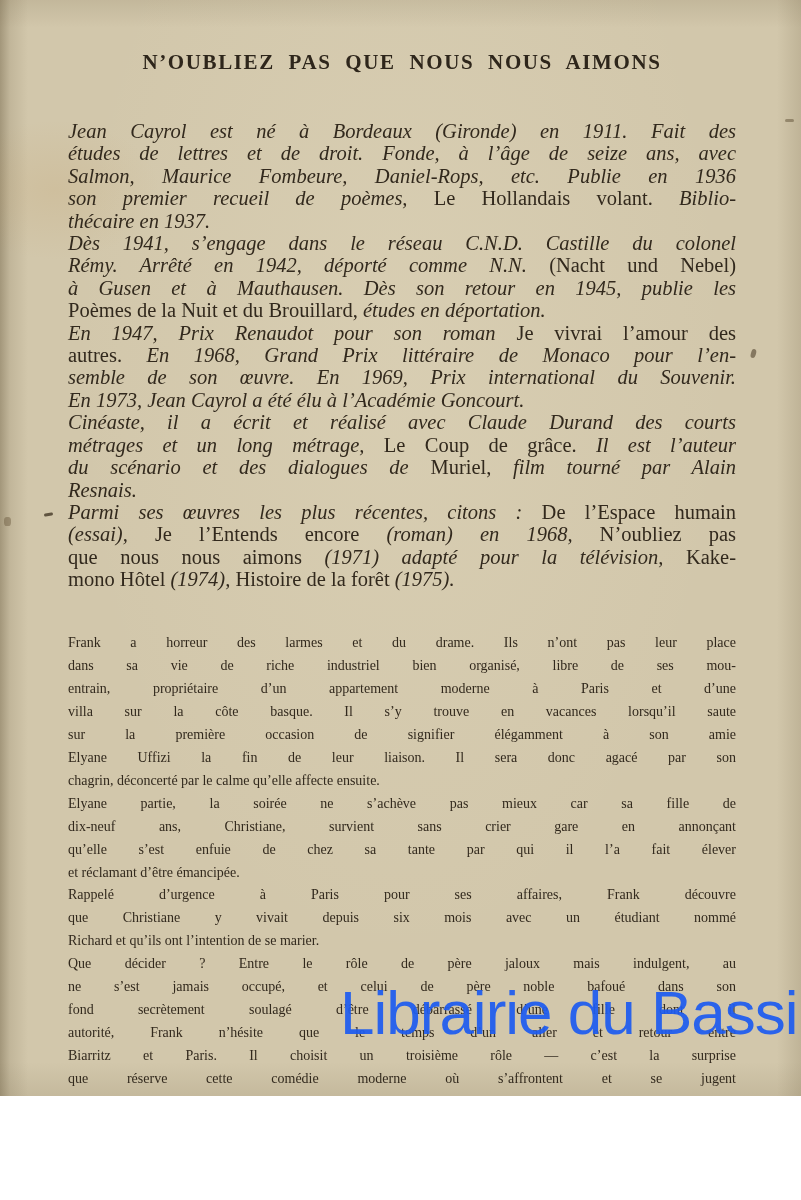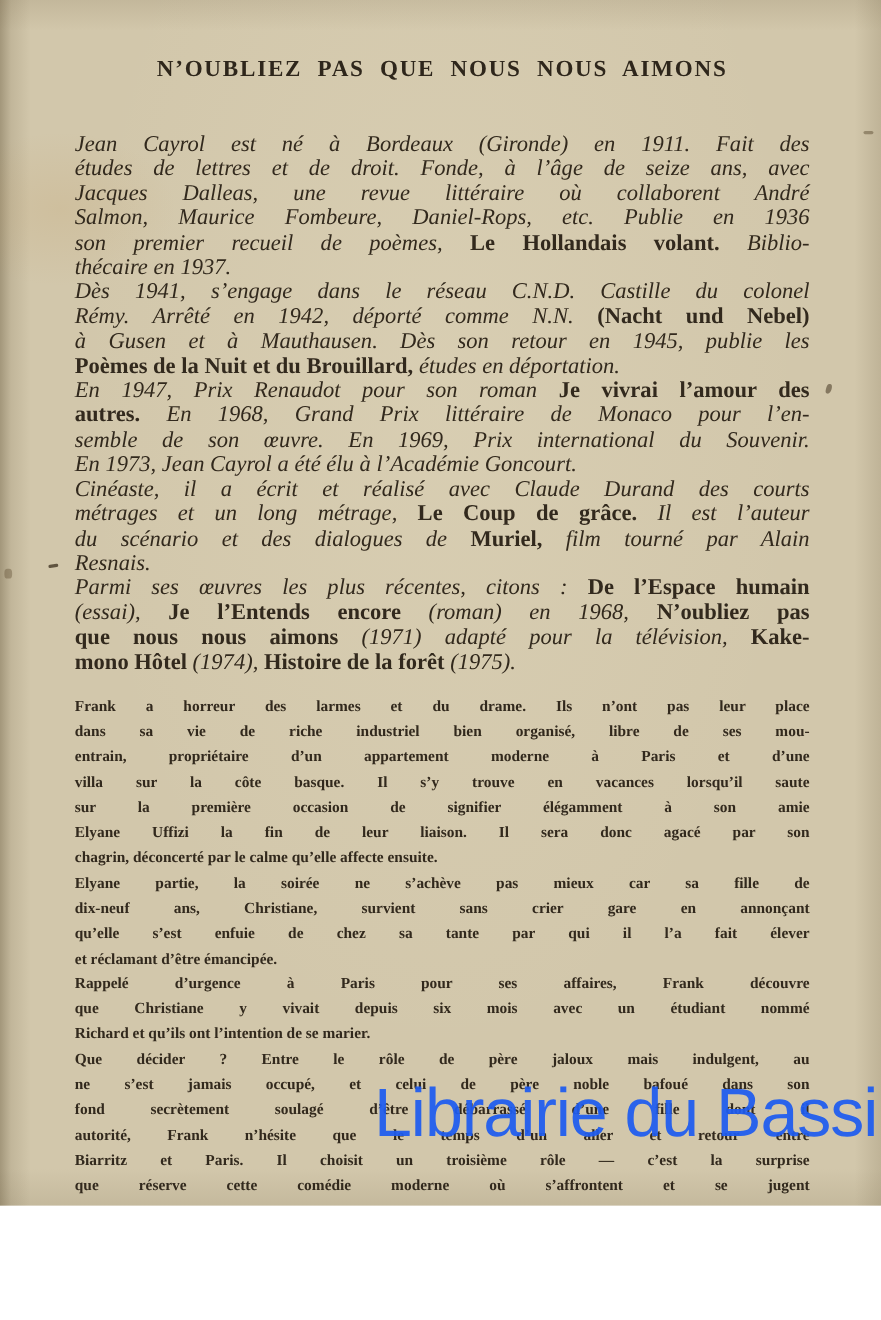--- a/index.html
+++ b/index.html
@@ -22,21 +22,21 @@
     position:absolute; left:68px; top:50px; width:668px;
     text-align:center; font-size:21px; font-weight:bold;
     letter-spacing:1.6px; word-spacing:7px; color:#2e261b;
   }
   .textcol { position:absolute; left:68px; width:668px; }
   .bio { top:120px; font-size:20.5px; line-height:22.4px; }
   .synopsis { top:632px; font-size:14px; line-height:22.95px; }
   .line { text-align:justify; text-align-last:justify; }
   .line.lastline { text-align-last:left; }
   .it { font-style:italic;font-family:Liberation Serif, serif; }
-  .rm { font-style:normal;font-weight:bold; }
+  .rm { font-style:normal; }
   .watermark {
     position:absolute; left:340px; top:981px;
     font-family:"Liberation Sans", sans-serif;
     font-size:62px; line-height:64px; white-space:nowrap;
     color:#1e5cf0; opacity:0.93; letter-spacing:-1px;
   }
   .artifact { position:absolute; }
   .a-dash-left { left:44px; top:513px; width:9px; height:3px; background:rgba(58,46,28,0.75); border-radius:2px; transform:rotate(-8deg); }
   .a-comma-right { left:751px; top:349px; width:5px; height:9px; background:rgba(70,55,35,0.55); border-radius:50% 50% 60% 40%; transform:rotate(14deg); }
   .a-speck-topright { left:785px; top:119px; width:9px; height:3px; background:rgba(85,68,42,0.45); border-radius:2px; }
@@ -46,21 +46,20 @@
 <body>
 
 <div class="page" style="color: rgb(50, 41, 29);">
 
   <div class="title">N’OUBLIEZ PAS QUE NOUS NOUS AIMONS</div>
 
   <div class="textcol bio">
       <div>
         <div class="line"><span class="it">Jean Cayrol est né à Bordeaux (Gironde) en 1911. Fait des</span></div>
         <div class="line"><span class="it">études de lettres et de droit. Fonde, à l’âge de seize ans, avec</span></div>
-        <div class="line"><span class="it">Jacques Dalleas, une revue littéraire où collaborent André</span></div>
         <div class="line"><span class="it">Salmon, Maurice Fombeure, Daniel-Rops, etc. Publie en 1936</span></div>
         <div class="line"><span class="it">son premier recueil de poèmes, </span><span class="rm">Le Hollandais volant. </span><span class="it">Biblio-</span></div>
         <div class="line lastline"><span class="it">thécaire en 1937.</span></div>
       </div>
       <div>
         <div class="line"><span class="it">Dès 1941, s’engage dans le réseau C.N.D. Castille du colonel</span></div>
         <div class="line"><span class="it">Rémy. Arrêté en 1942, déporté comme N.N. </span><span class="rm">(Nacht und Nebel)</span></div>
         <div class="line"><span class="it">à Gusen et à Mauthausen. Dès son retour en 1945, publie les</span></div>
         <div class="line lastline"><span class="rm">Poèmes de la Nuit et du Brouillard, </span><span class="it">études en déportation.</span></div>
       </div>

